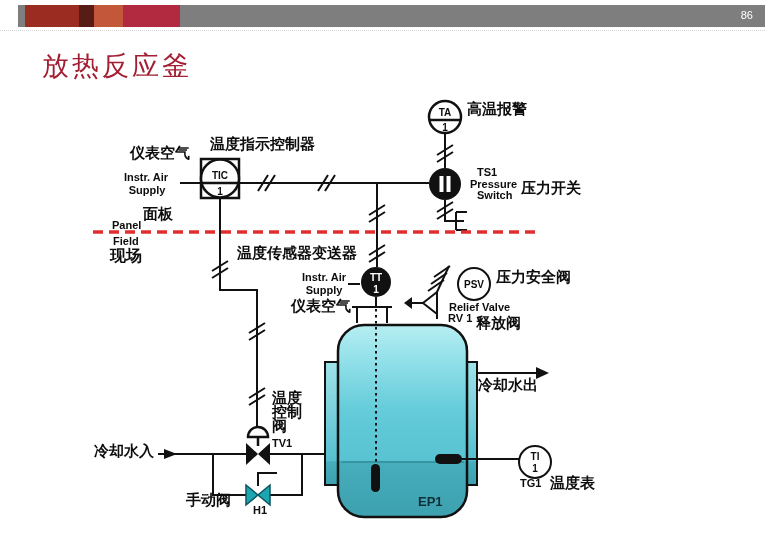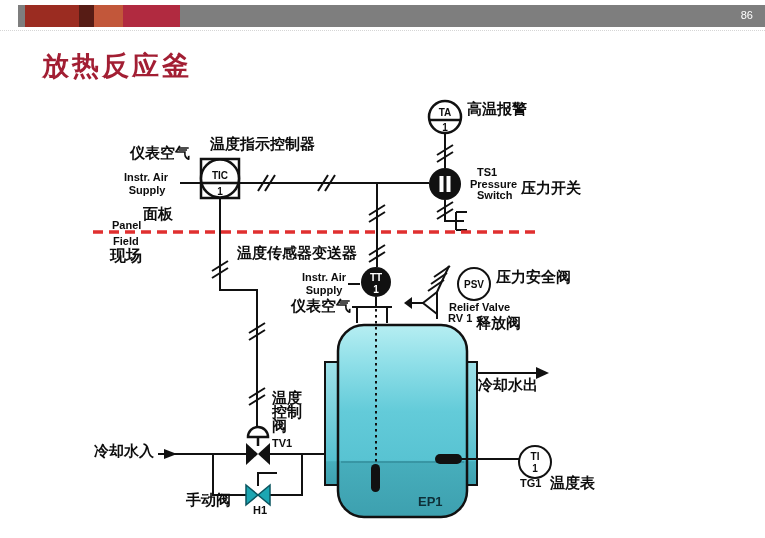--- a/index.html
+++ b/index.html
@@ -7,21 +7,21 @@
          font-family:"Liberation Sans",sans-serif;}
   
   .topbar{position:absolute;left:18px;top:5px;right:0;height:22px;background:#7e7e7e;}
   .blk{position:absolute;top:0;height:22px;}
   .blk1{left:7px;width:54px;background:#9b2c21;}
   .blk2{left:61px;width:15px;background:#571c15;}
   .blk3{left:76px;width:29px;background:#c2573a;}
   .blk4{left:105px;width:57px;background:#b12a40;}
   .pagenum{position:absolute;right:12px;top:4px;color:#ffffff;font-size:11px;}
   .hairline{position:absolute;left:0;top:30px;width:765px;border-bottom:1px dotted #d6d6d6;}
-  .title{position:absolute;left:42px;top:48px;font-size:27px;font-weight:bold;
+  .title{position:absolute;left:42px;top:48px;font-size:27px;font-weight:normal;
          letter-spacing:3px;color:#a21e33;}
   svg{position:absolute;left:0;top:0;}
   svg text{font-family:"Liberation Sans",sans-serif;fill:#0d0d0d;}
   .t15{font-size:15px;font-weight:bold;}
   .t16{font-size:16px;font-weight:bold;}
   .t13{font-size:13px;font-weight:bold;}
   .t11{font-size:11px;font-weight:bold;}
   .t10{font-size:10px;font-weight:bold;}
   .tw{fill:#ffffff;}
   .ep{fill:#0e2f38;}

